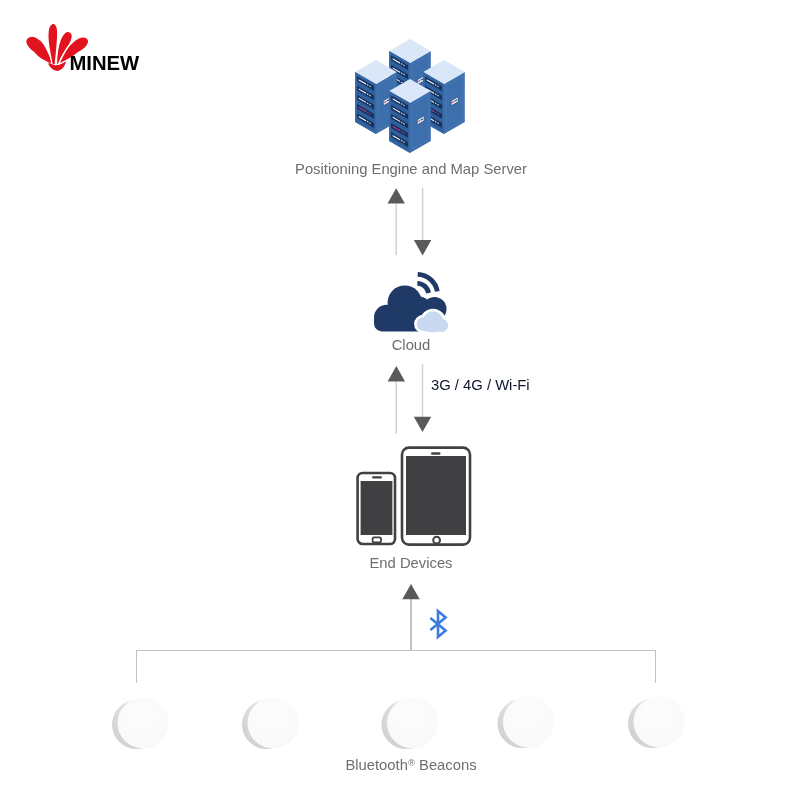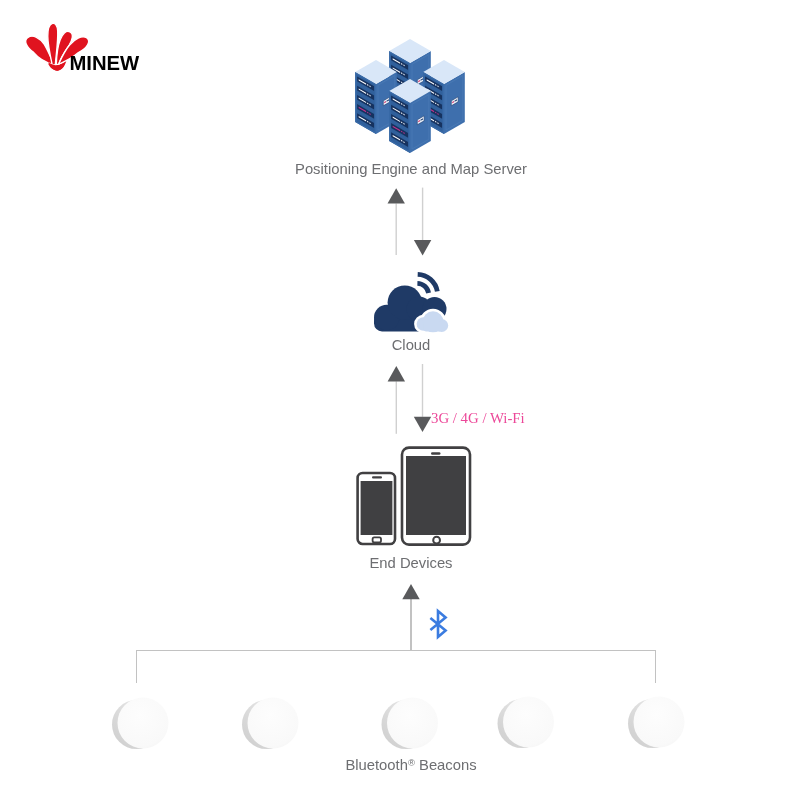--- a/index.html
+++ b/index.html
@@ -115,21 +115,21 @@
 </svg>
 
 <div class="lbl" style="top:337.1px;">Cloud</div>
 
 <svg class="abs" style="left:380px;top:362px" width="60" height="74" viewBox="0 0 60 74">
   <rect x="15.6" y="19.3" width="1.4" height="52.5" fill="#d0d0d0"></rect>
   <polygon points="16.3,4.1 25,19.4 7.6,19.4" fill="#595a5c"></polygon>
   <rect x="41.8" y="2" width="1.4" height="52.8" fill="#d0d0d0"></rect>
   <polygon points="42.5,70 33.8,54.7 51.2,54.7" fill="#595a5c"></polygon>
 </svg>
-<div class="abs" style="left:431px;top:410px;color:#ec4899;font-size:14.8px;line-height:16px;white-space:nowrap;font-family:Liberation Serif, serif;">3G / 4G / Wi-Fi</div>
+<div class="abs" style="left:431px;top:377px;color:#0f172a;font-size:14.8px;line-height:16px;white-space:nowrap;">3G / 4G / Wi-Fi</div>
 
 <svg class="abs" style="left:356px;top:446px" width="116" height="102" viewBox="0 0 116 102">
 
   <rect x="46" y="1.6" width="68" height="97" rx="7" fill="#ffffff" stroke="#414042" stroke-width="2.6"></rect>
   <rect x="50" y="10" width="60" height="79" fill="#404042"></rect>
   <rect x="75" y="6.2" width="9.5" height="2.6" rx="1.3" fill="#414042"></rect>
   <circle cx="80.6" cy="94.2" r="3.4" fill="#ffffff" stroke="#414042" stroke-width="2"></circle>
 
   <rect x="1.6" y="27" width="37.4" height="71" rx="5" fill="#ffffff" stroke="#414042" stroke-width="2.6"></rect>
   <rect x="4.6" y="35" width="31.8" height="54" fill="#404042"></rect>

